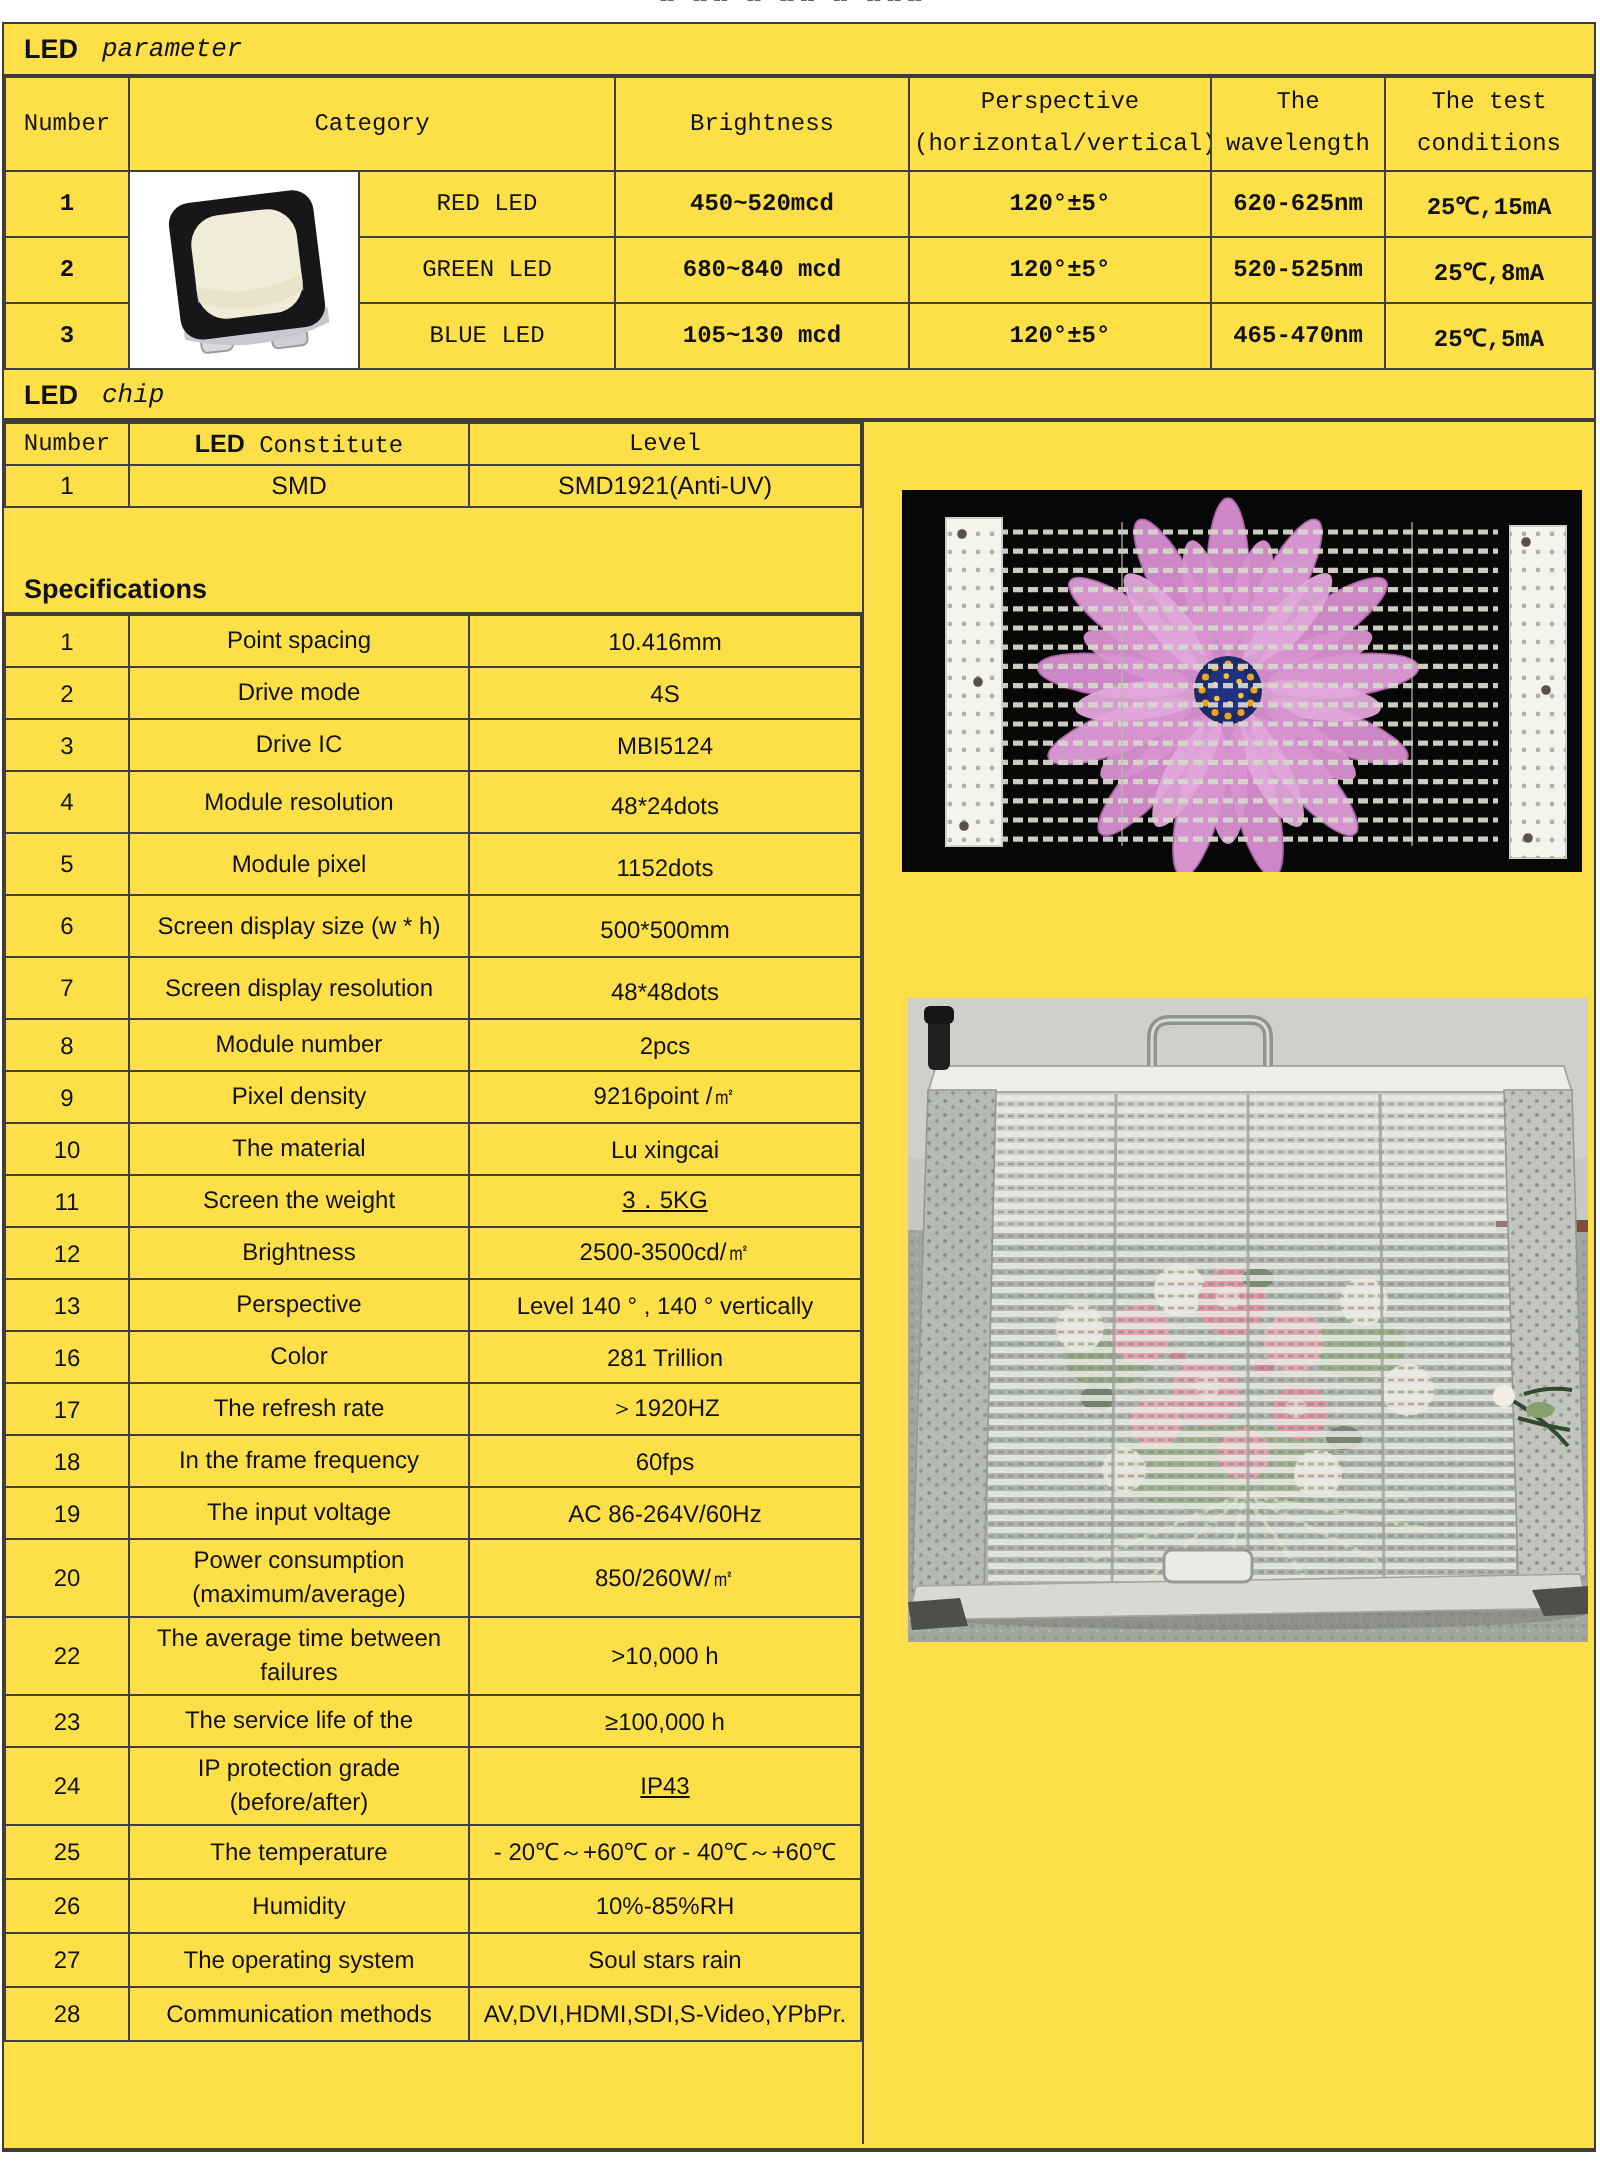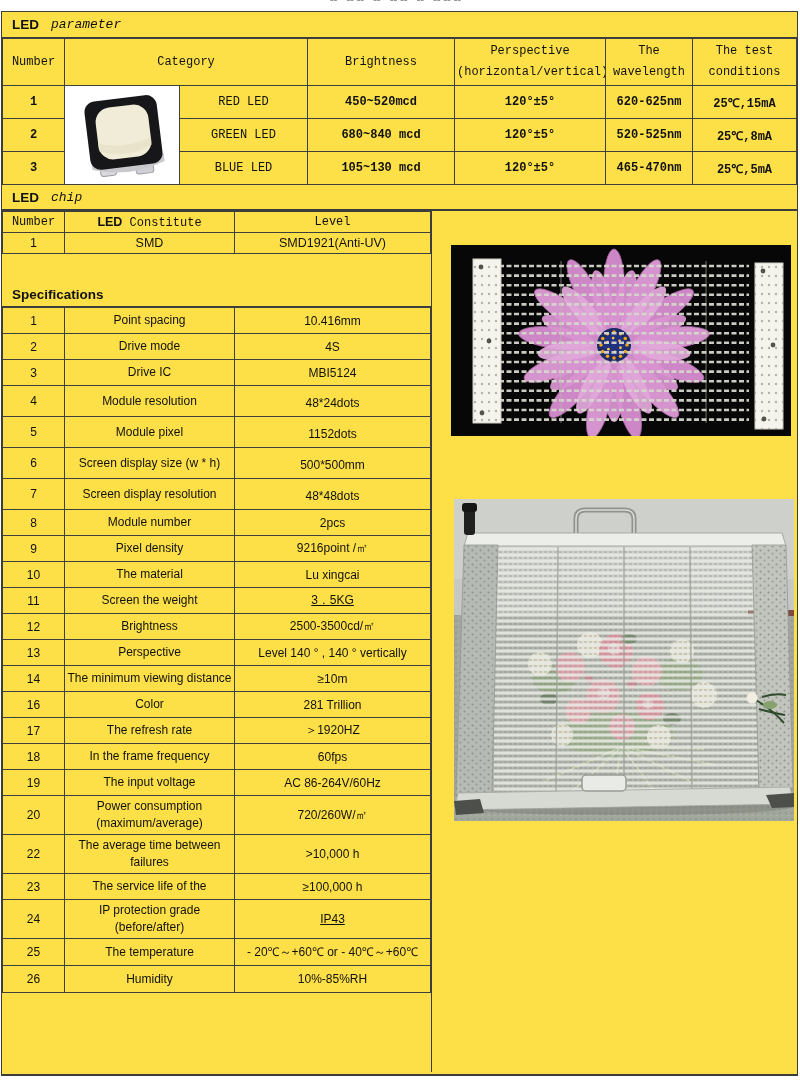--- a/index.html
+++ b/index.html
@@ -255,27 +255,20 @@
                 <td class="val">2500-3500cd/㎡</td>
               </tr>
               <tr>
                 <td>13</td>
                 <td class="nm">
                   <div>Perspective</div>
                 </td>
                 <td class="val">Level 140 ° , 140 °  vertically</td>
               </tr>
               <tr>
-                <td>14</td>
-                <td class="nm">
-                  <div>The minimum viewing distance</div>
-                </td>
-                <td class="val">≥10m</td>
-              </tr>
-              <tr>
                 <td>16</td>
                 <td class="nm">
                   <div>Color</div>
                 </td>
                 <td class="val">281 Trillion</td>
               </tr>
               <tr>
                 <td>17</td>
                 <td class="nm">
                   <div>The refresh rate</div>
@@ -295,21 +288,21 @@
                   <div>The input voltage</div>
                 </td>
                 <td class="val">AC 86-264V/60Hz</td>
               </tr>
               <tr class="tall">
                 <td>20</td>
                 <td class="nm">
                   <div>Power consumption</div>
                   <div>(maximum/average)</div>
                 </td>
-                <td class="val">720/260W/㎡</td>
+                <td class="val">850/260W/㎡</td>
               </tr>
               <tr class="tall">
                 <td>22</td>
                 <td class="nm">
                   <div>The average time between</div>
                   <div>failures</div>
                 </td>
                 <td class="val">&gt;10,000 h</td>
               </tr>
               <tr>
@@ -333,20 +326,34 @@
                   <div>The temperature</div>
                 </td>
                 <td class="val">- 20℃～+60℃ or - 40℃～+60℃</td>
               </tr>
               <tr class="h27">
                 <td>26</td>
                 <td class="nm">
                   <div>Humidity</div>
                 </td>
                 <td class="val">10%-85%RH</td>
+              </tr>
+              <tr class="h27">
+                <td>27</td>
+                <td class="nm">
+                  <div>The operating system</div>
+                </td>
+                <td class="val">Soul stars rain</td>
+              </tr>
+              <tr class="h27">
+                <td>28</td>
+                <td class="nm">
+                  <div>Communication methods</div>
+                </td>
+                <td class="val">AV,DVI,HDMI,SDI,S-Video,YPbPr.</td>
               </tr>
             </tbody>
         </table>
       </div>
 
       <div class="right-pane">
 
         <svg class="img-flower" width="340" height="191" viewBox="0 0 340 191">
           <defs>
             <pattern id="pcbdots" width="7" height="9" patternUnits="userSpaceOnUse">

